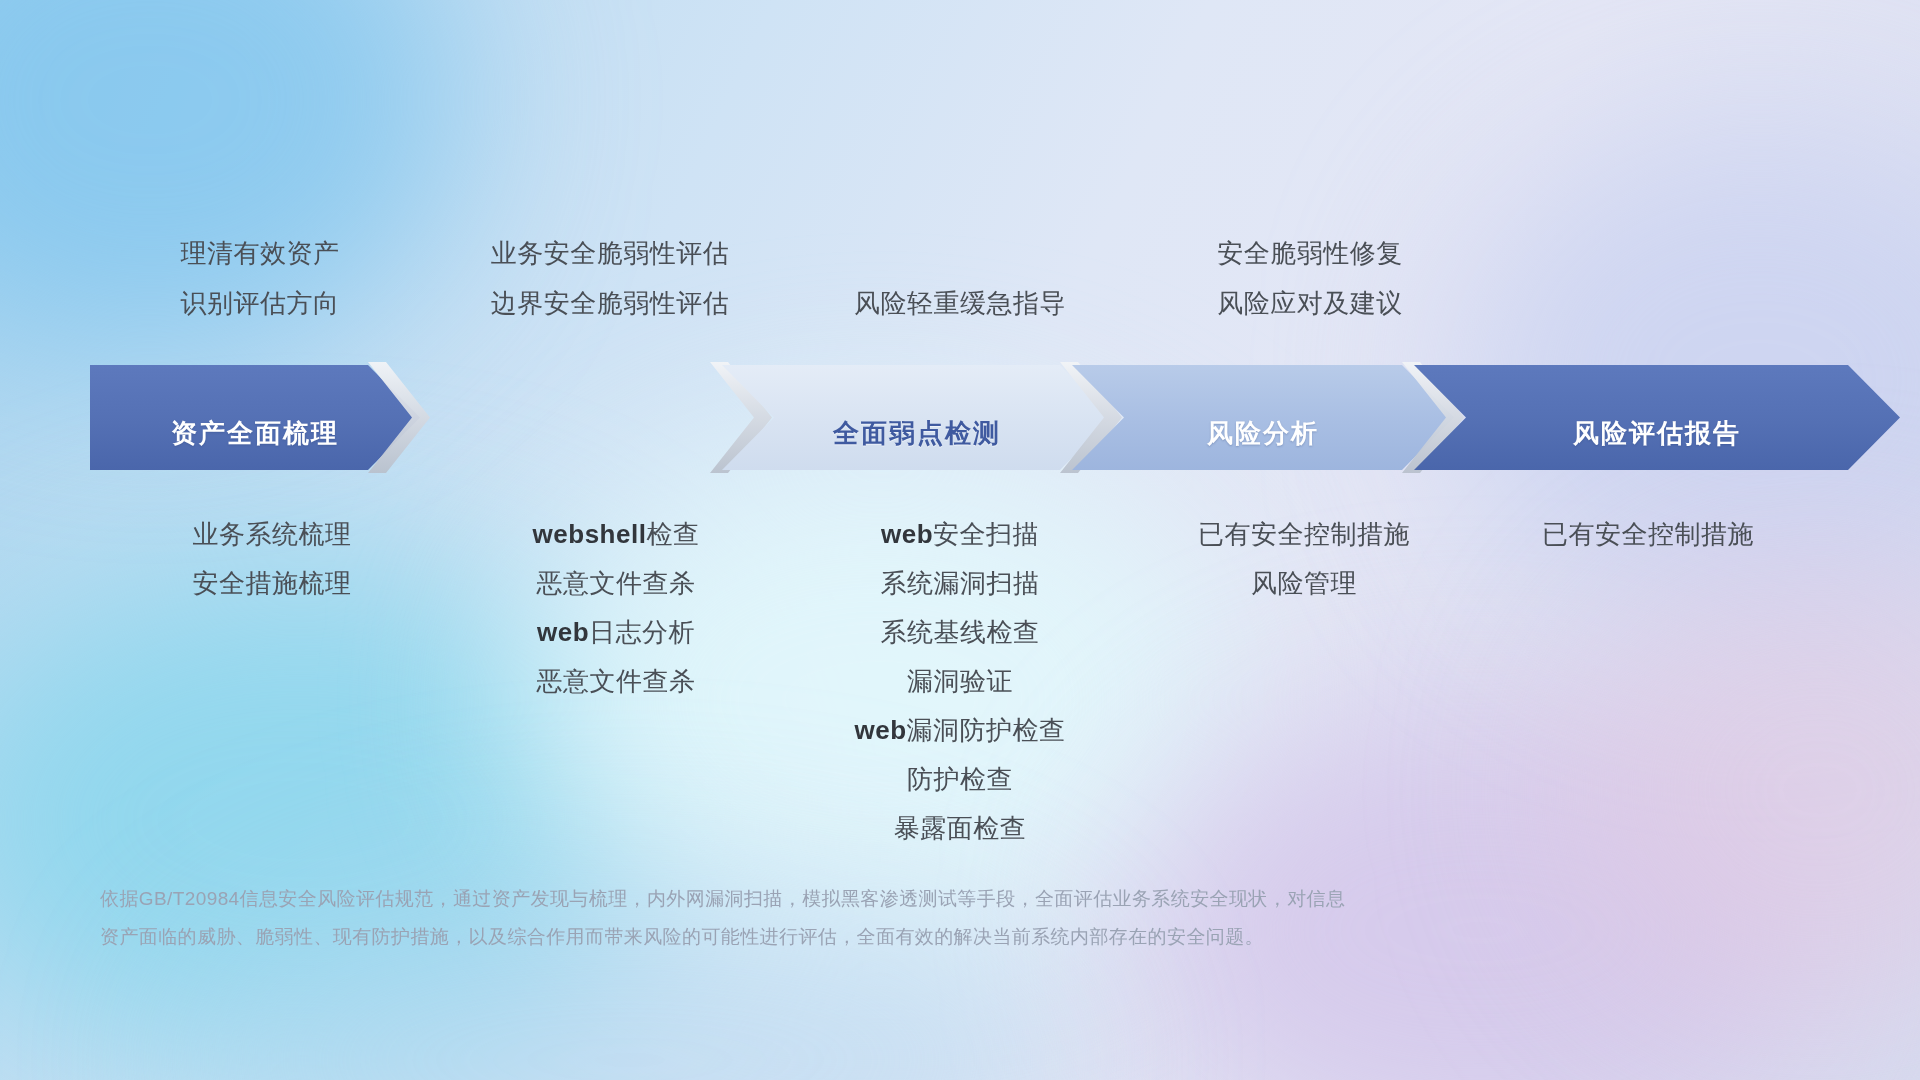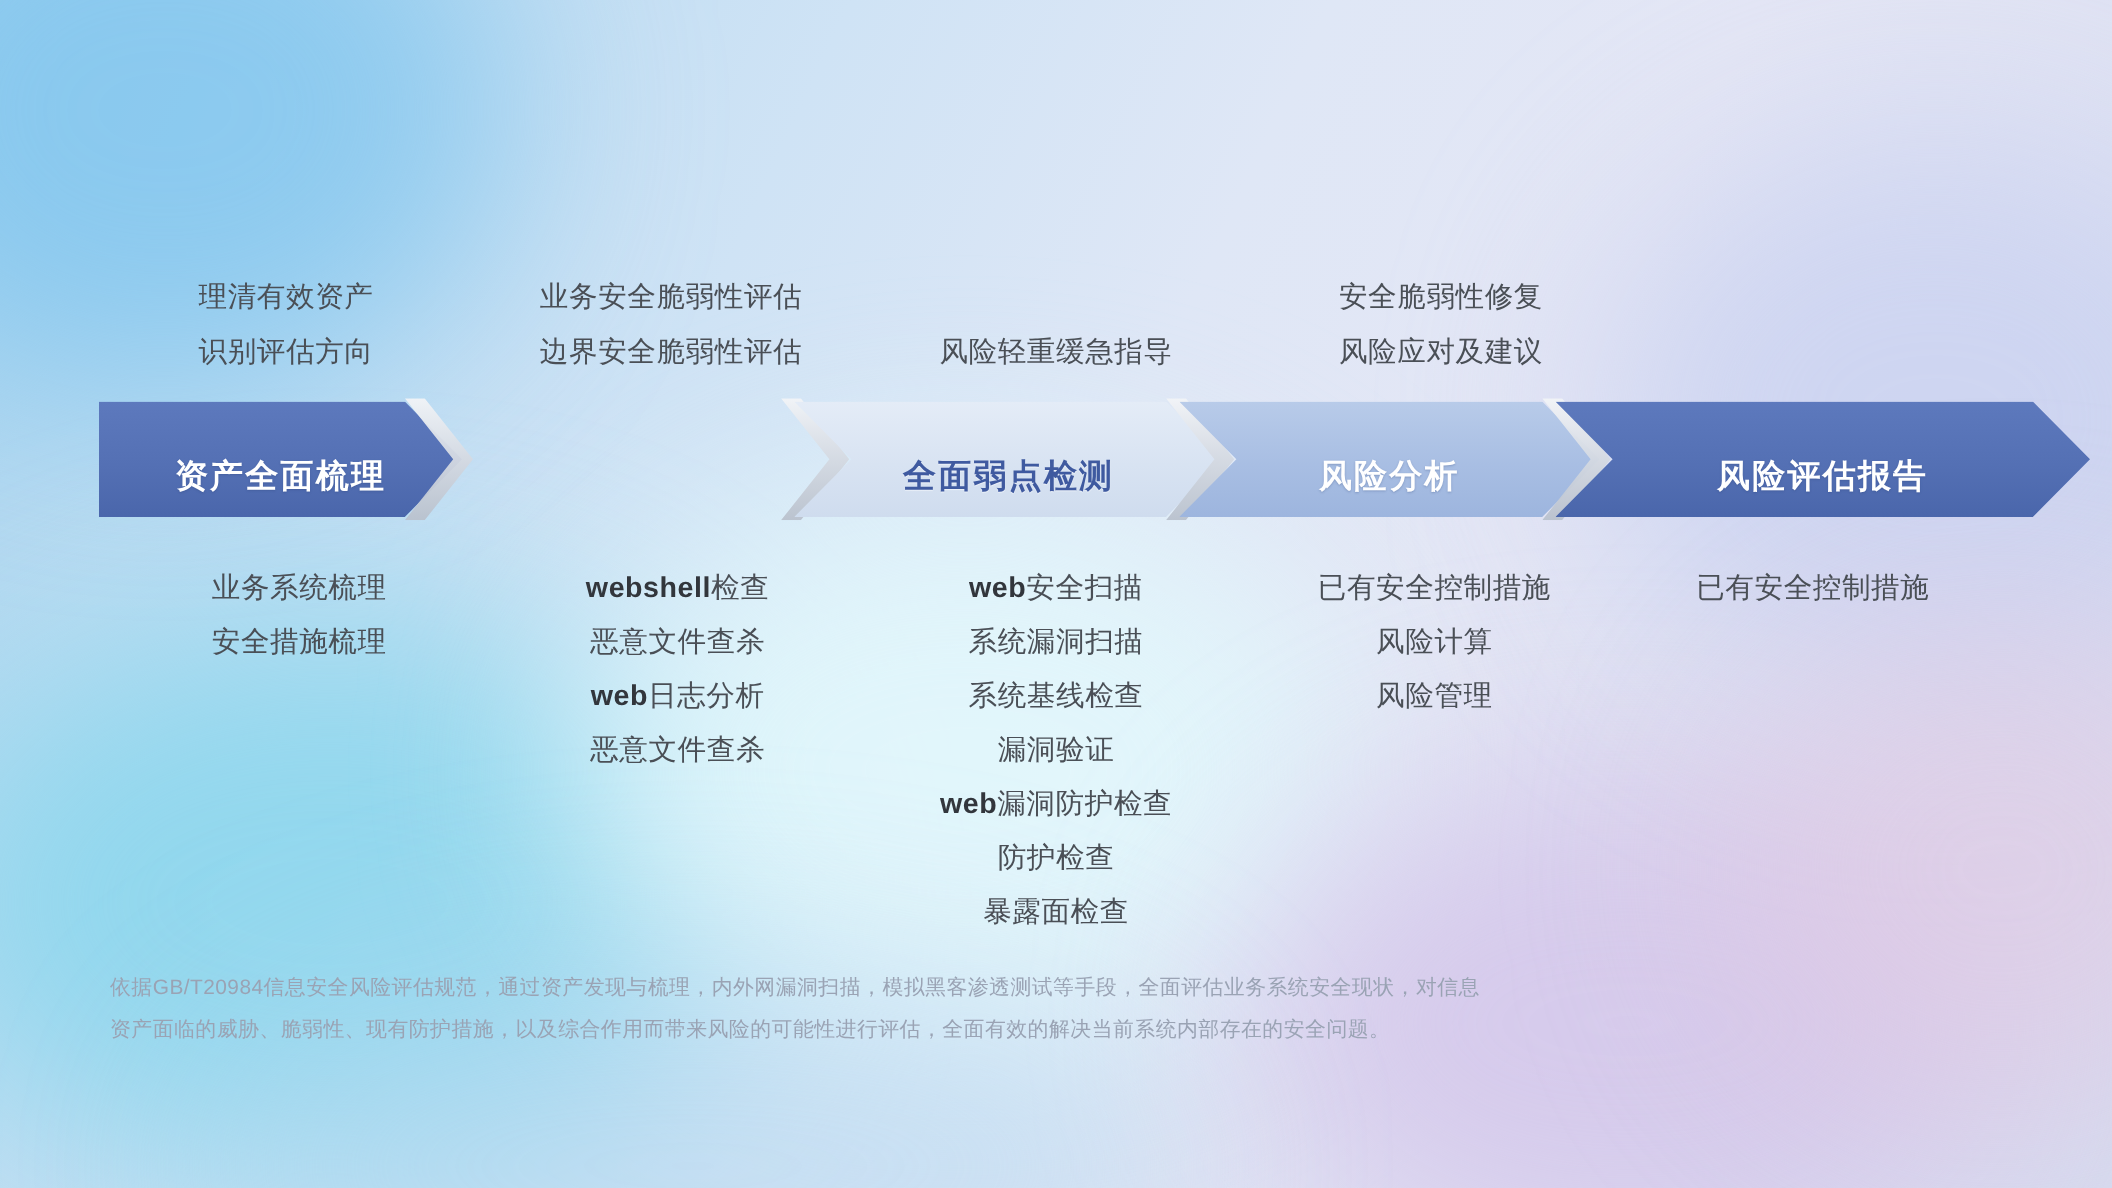--- a/index.html
+++ b/index.html
@@ -17,21 +17,21 @@
     background:
       linear-gradient(115deg,#a8d4ef 0%,#bcdcf2 14%,#cfe3f5 32%,#dfe7f6 50%,#e4e6f5 66%,#dfe2f3 82%,#d6dcf0 100%);
   }
   
   .stage{position:absolute;inset:0;}
   .cols{
     position:absolute;left:100px;right:100px;
     display:grid;grid-template-columns:repeat(5,1fr);
   }
   
-  #top-row{top:244px;gap:30px;}
+  #top-row{top:228px;gap:30px;}
   .top-cell{
     text-align:center;
     color:#4a4f56;
     font-size:26px;
     line-height:50px;
     letter-spacing:.5px;
   }
   
   #bottom-row{top:510px;}
   .bot-cell{
@@ -50,21 +50,21 @@
     position:absolute;top:0;height:105px;
     display:flex;align-items:center;justify-content:center;
     -webkit-clip-path:polygon(0 0,calc(100% - 52px) 0,100% 50%,calc(100% - 52px) 100%,0 100%,52px 50%);
     clip-path:polygon(0 0,calc(100% - 52px) 0,100% 50%,calc(100% - 52px) 100%,0 100%,52px 50%);
   }
   .chev.first{
     -webkit-clip-path:polygon(0 0,calc(100% - 52px) 0,100% 50%,calc(100% - 52px) 100%,0 100%);
     clip-path:polygon(0 0,calc(100% - 52px) 0,100% 50%,calc(100% - 52px) 100%,0 100%);
   }
   .chev-label{
-    font-size:30px;font-weight:bold;letter-spacing:2px;
+    font-size:26px;font-weight:bold;letter-spacing:2px;
     white-space:nowrap;
     text-shadow:0 1px 2px rgba(40,60,110,.28);
     margin-top:31px;
   }
   
   .sep{
     position:absolute;top:-3px;height:111px;width:62px;
     background:linear-gradient(180deg,#f2f4f7 0%,#d7dce4 45%,#b9c1cd 100%);
     -webkit-clip-path:polygon(0 0,18px 0,100% 50%,18px 100%,0 100%,calc(100% - 18px) 50%);
     clip-path:polygon(0 0,18px 0,100% 50%,18px 100%,0 100%,calc(100% - 18px) 50%);
@@ -153,21 +153,20 @@
       <div>系统漏洞扫描</div>
       <div>系统基线检查</div>
       <div>漏洞验证</div>
       <div><span class="latin">web</span><span>漏洞防护检查</span></div>
       <div>防护检查</div>
       <div>暴露面检查</div>
     </div>
 
     <div class="bot-cell">
       <div>已有安全控制措施</div>
-      <div>风险计算</div>
       <div>风险管理</div>
     </div>
 
     <div class="bot-cell">
       <div>已有安全控制措施</div>
     </div>
   </div>
 
   <div id="footer">
     <div>依据GB/T20984信息安全风险评估规范，通过资产发现与梳理，内外网漏洞扫描，模拟黑客渗透测试等手段，全面评估业务系统安全现状，对信息</div>

